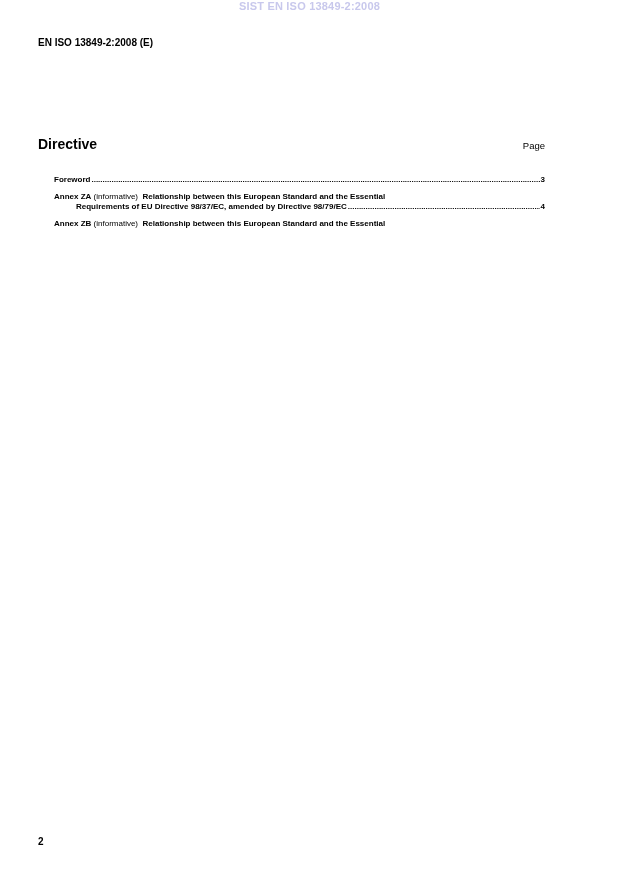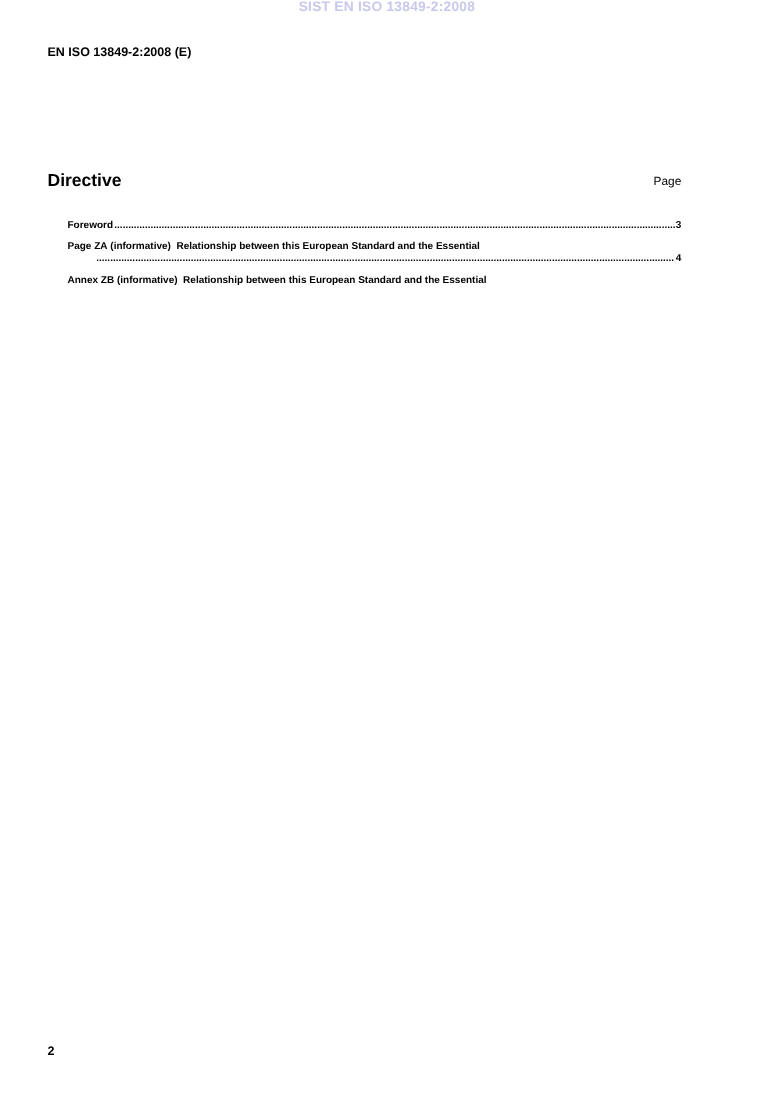--- a/index.html
+++ b/index.html
@@ -9,21 +9,21 @@
   .contents-title { position:absolute; top:136px; left:38px; font-size:14px; font-weight:bold; }
   .page-label { position:absolute; top:140px; left:500px; width:45px; text-align:right; font-size:9.5px; }
   .toc { position:absolute; top:175px; left:38px; width:507px; font-size:8px; }
   .entry { margin-bottom:7px; }
   .line { display:flex; align-items:baseline; line-height:10px; white-space:nowrap;padding-left:16px; }
   .line.indent { padding-left:38px; }
   .dots { flex:1; overflow:hidden; font-weight:bold; margin:0 1px; }
   .dots::after { content:"................................................................................................................................................................................................................................................................................................"; }
   .pg { font-weight:bold; }
   .b { font-weight:bold; }
-  .n { font-weight:bold; }
+  .n { font-weight:normal; }
   .pagenum { position:absolute; top:836px; left:38px; font-size:10px; font-weight:bold; }
 </style>
 </head>
 <body>
 
 <div class="watermark">SIST EN ISO 13849-2:2008</div>
 
 <div class="doc-id">EN ISO 13849-2:2008 (E)</div>
 
 <div class="contents-title">Directive</div>
@@ -33,23 +33,24 @@
   <div class="entry">
     <div class="line">
       <span class="b">Foreword</span>
       <span class="dots"></span>
       <span class="pg">3</span>
     </div>
   </div>
 
   <div class="entry">
     <div class="line">
-      <span class="b">Page ZA</span>&nbsp;<span class="n">(informative)</span>&nbsp;&nbsp;<span class="b">Relationship between this European Standard and the Essential</span>
+      <span class="b">Annex ZA</span>&nbsp;<span class="n">(informative)</span>&nbsp;&nbsp;<span class="b">Relationship between this European Standard and the Essential</span>
     </div>
     <div class="line indent">
+      <span class="b">Requirements of EU Directive 98/37/EC, amended by Directive 98/79/EC</span>
       <span class="dots"></span>
       <span class="pg">4</span>
     </div>
   </div>
 
   <div class="entry">
     <div class="line">
       <span class="b">Annex ZB</span>&nbsp;<span class="n">(informative)</span>&nbsp;&nbsp;<span class="b">Relationship between this European Standard and the Essential</span>
     </div>
   </div>

